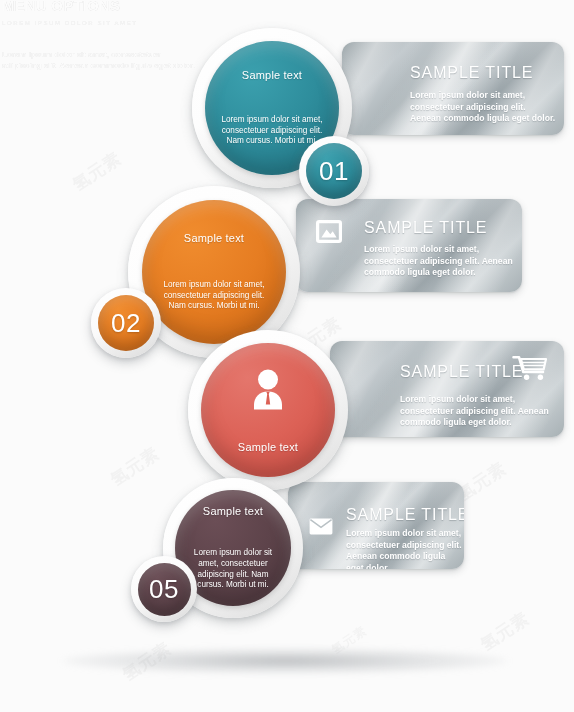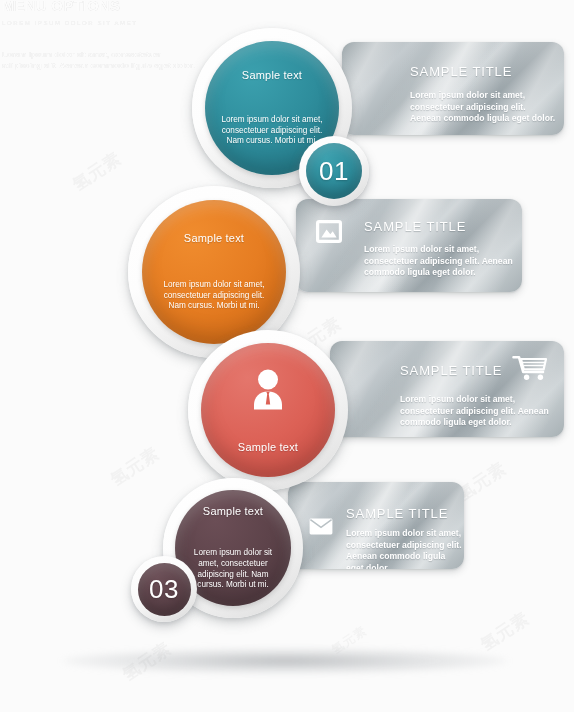--- a/index.html
+++ b/index.html
@@ -57,21 +57,21 @@
     position:absolute; inset:0;
     background:linear-gradient(126deg,
        rgba(255,255,255,0) 30%,
        rgba(255,255,255,.30) 44%,
        rgba(255,255,255,.02) 52%,
        rgba(255,255,255,0) 62%);
     pointer-events:none;
   }
   .panel .pcontent { position:absolute; inset:0; }
   .panel-title {
-    position:absolute; color:#ffffff; font-size:13px; letter-spacing:.9px;
+    position:absolute; color:#ffffff; font-size:16px; letter-spacing:.9px;
     text-shadow:0 1px 1px rgba(90,100,105,.35); white-space:nowrap;
   }
   .panel-body {
     position:absolute; color:#ffffff; font-size:8.6px; line-height:11.5px;
     font-weight:bold; text-shadow:0 1px 1px rgba(90,100,105,.30);
   }
   .panel-icon { position:absolute; }
   .panel-icon svg { display:block; }
 
   
@@ -202,20 +202,23 @@
   <div class="badge-ring" style="left:299px; top:136px; width:70px; height:70px;">
     <div class="badge" style="width:56px; height:56px; background:radial-gradient(circle at 36% 28%, #3ba0ae 0%, #2e8d9c 50%, #1f6f7e 100%);">01</div>
   </div>
 
   <div class="ring" style="left:128px; top:186px; width:172px; height:172px;">
     <div class="disc" style="width:144px; height:144px; background:radial-gradient(circle at 35% 26%, #f08c2e 0%, #e67d22 48%, #cc6512 100%);">
       <div class="s-title" style="margin-bottom:18px;">Sample text</div>
       <div class="s-body" style="width:116px;">Lorem ipsum dolor sit amet, consectetuer adipiscing elit. Nam cursus. Morbi ut mi.</div>
     </div>
   </div>
+  <div class="badge-ring" style="left:91px; top:288px; width:70px; height:70px;">
+    <div class="badge" style="width:56px; height:56px; background:radial-gradient(circle at 36% 28%, #f08c2e 0%, #e67d22 50%, #cc6512 100%);">02</div>
+  </div>
 
   <div class="ring" style="left:188px; top:330px; width:160px; height:160px;">
     <div class="disc" style="width:134px; height:134px; background:radial-gradient(circle at 35% 26%, #e4766c 0%, #dc6156 50%, #c34a40 100%);">
       <span style="display:block;">
         <svg width="40" height="42" viewBox="0 0 40 42">
           <circle cx="20" cy="11.5" r="10" fill="#fff"></circle>
           <path d="M20 23.5 c-9 0-14 6.2-14 13.5 v4.5 h28 v-4.5 c0-7.3-5-13.5-14-13.5 z" fill="#fff"></path>
           <path d="M18.3 23.8 h3.4 l-0.9 2.2 l1.4 10.5 h-4.4 l1.4-10.5 z" fill="#dc6156"></path>
         </svg>
       </span>
@@ -223,17 +226,17 @@
     </div>
   </div>
 
   <div class="ring" style="left:163px; top:478px; width:140px; height:140px;">
     <div class="disc" style="width:116px; height:116px; background:radial-gradient(circle at 35% 26%, #6b4e56 0%, #5d434a 50%, #4a343a 100%);">
       <div class="s-title" style="margin-bottom:13px;">Sample text</div>
       <div class="s-body" style="width:98px;">Lorem ipsum dolor sit amet, consectetuer adipiscing elit. Nam cursus. Morbi ut mi.</div>
     </div>
   </div>
   <div class="badge-ring" style="left:131px; top:556px; width:66px; height:66px;">
-    <div class="badge" style="width:53px; height:53px; background:radial-gradient(circle at 36% 28%, #6b4e56 0%, #5d434a 50%, #4a343a 100%);">03</div>
+    <div class="badge" style="width:53px; height:53px; background:radial-gradient(circle at 36% 28%, #6b4e56 0%, #5d434a 50%, #4a343a 100%);">05</div>
   </div>
 
   <div class="ground"></div>
 </div>
 
 </body></html>

